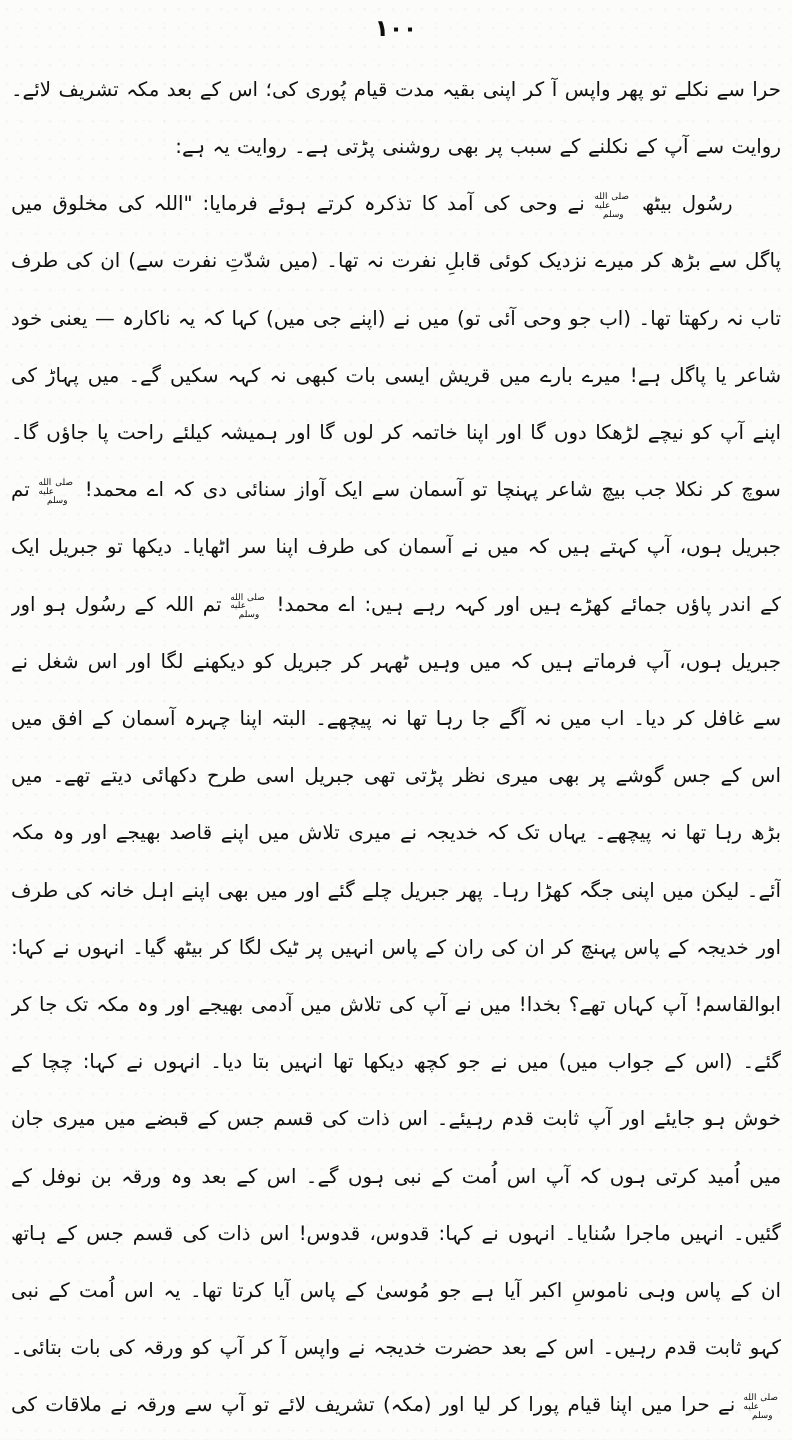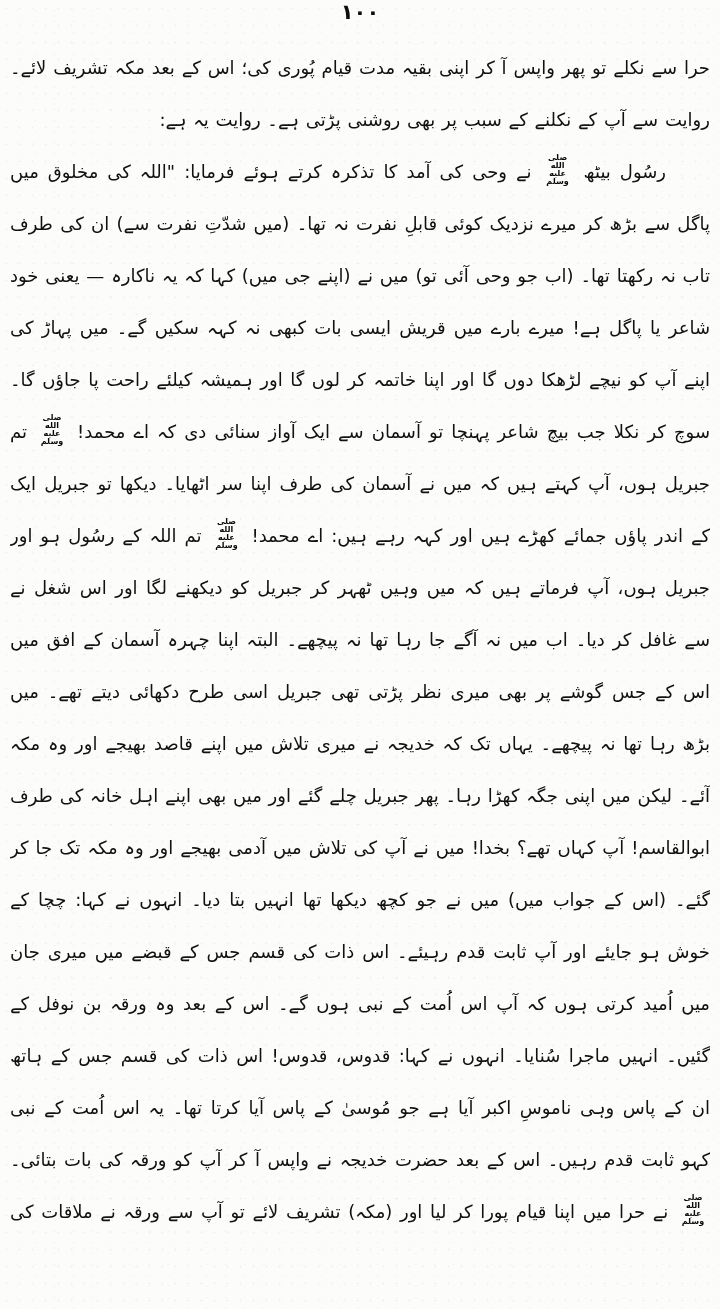--- a/index.html
+++ b/index.html
@@ -16,20 +16,21 @@
     
     background-image: radial-gradient(rgba(60,60,55,0.045) 1px, transparent 1.2px),
                       radial-gradient(rgba(60,60,55,0.03) 1px, transparent 1.2px);
     background-size: 13px 17px, 19px 11px;
     background-position: 0 0, 7px 5px;
     overflow: hidden;
     font-family: "DejaVu Sans", sans-serif;
     color: #111;
   }
   .page-number {
+    padding-top: 14px;
     height: 40px;
     text-align: center;
     font-size: 21px;
     font-weight: bold;
     letter-spacing: 1px;
     color: #0d0d0d;
   }
   .text-block {
     padding: 2px 10px 0 10px;
     direction: rtl;
@@ -50,22 +51,22 @@
   }
   .line.indent {
     padding-right: 44px;
   }
   
   .pbuh {
     display: inline-block;
     width: 34px;
     font-size: 8px;
     line-height: 8px;
-    font-weight: bold;
-    text-align: center;
+    font-weight: normal;
+    text-align: left;
     vertical-align: -6px;
     white-space: normal;
     text-align-last: center;
     color: #0a0a0a;
   }
 </style>
 </head>
 <body>
 
 <div class="page">
@@ -79,20 +80,21 @@
       <div class="line"><span>شاعر یا پاگل ہے! میرے بارے میں قریش ایسی بات کبھی نہ کہہ سکیں گے۔ میں پہاڑ کی چوٹی پر جا رہا ہوں وہاں سے</span></div>
       <div class="line"><span>اپنے آپ کو نیچے لڑھکا دوں گا اور اپنا خاتمہ کر لوں گا اور ہمیشہ کیلئے راحت پا جاؤں گا۔ آپ فرماتے ہیں کہ میں یہی</span></div>
       <div class="line"><span>سوچ کر نکلا جب بیچ شاعر پہنچا تو آسمان سے ایک آواز سنائی دی کہ اے محمد!</span> <span class="pbuh">صلى الله عليه وسلم</span> <span>تم اللہ کے رسول ہو اور میں</span></div>
       <div class="line"><span>جبریل ہوں، آپ کہتے ہیں کہ میں نے آسمان کی طرف اپنا سر اٹھایا۔ دیکھا تو جبریل ایک آدمی کی شکل میں اُفق</span></div>
       <div class="line"><span>کے اندر پاؤں جمائے کھڑے ہیں اور کہہ رہے ہیں: اے محمد!</span> <span class="pbuh">صلى الله عليه وسلم</span> <span>تم اللہ کے رسُول ہو اور میں</span></div>
       <div class="line"><span>جبریل ہوں، آپ فرماتے ہیں کہ میں وہیں ٹھہر کر جبریل کو دیکھنے لگا اور اس شغل نے مجھے میرے ارادے</span></div>
       <div class="line"><span>سے غافل کر دیا۔ اب میں نہ آگے جا رہا تھا نہ پیچھے۔ البتہ اپنا چہرہ آسمان کے افق میں گھما رہا تھا اور</span></div>
       <div class="line"><span>اس کے جس گوشے پر بھی میری نظر پڑتی تھی جبریل اسی طرح دکھائی دیتے تھے۔ میں مسلسل کھڑا رہا۔ نہ آگے</span></div>
       <div class="line"><span>بڑھ رہا تھا نہ پیچھے۔ یہاں تک کہ خدیجہ نے میری تلاش میں اپنے قاصد بھیجے اور وہ مکہ تک جا کر پلٹ</span></div>
       <div class="line"><span>آئے۔ لیکن میں اپنی جگہ کھڑا رہا۔ پھر جبریل چلے گئے اور میں بھی اپنے اہل خانہ کی طرف پلٹ آیا</span></div>
+      <div class="line"><span>اور خدیجہ کے پاس پہنچ کر ان کی ران کے پاس انہیں پر ٹیک لگا کر بیٹھ گیا۔ انہوں نے کہا:</span></div>
       <div class="line"><span>ابوالقاسم! آپ کہاں تھے؟ بخدا! میں نے آپ کی تلاش میں آدمی بھیجے اور وہ مکہ تک جا کر واپس آ</span></div>
       <div class="line"><span>گئے۔ (اس کے جواب میں) میں نے جو کچھ دیکھا تھا انہیں بتا دیا۔ انہوں نے کہا: چچا کے بیٹے! آپ</span></div>
       <div class="line"><span>خوش ہو جایئے اور آپ ثابت قدم رہیئے۔ اس ذات کی قسم جس کے قبضے میں میری جان ہے،</span></div>
       <div class="line"><span>میں اُمید کرتی ہوں کہ آپ اس اُمت کے نبی ہوں گے۔ اس کے بعد وہ ورقہ بن نوفل کے پاس</span></div>
       <div class="line"><span>گئیں۔ انہیں ماجرا سُنایا۔ انہوں نے کہا: قدوس، قدوس! اس ذات کی قسم جس کے ہاتھ میں ورقہ کی جان ہے،</span></div>
       <div class="line"><span>ان کے پاس وہی ناموسِ اکبر آیا ہے جو مُوسیٰ کے پاس آیا کرتا تھا۔ یہ اس اُمت کے نبی ہیں۔ ان سے</span></div>
       <div class="line"><span>کہو ثابت قدم رہیں۔ اس کے بعد حضرت خدیجہ نے واپس آ کر آپ کو ورقہ کی بات بتائی۔ پھر جب رسُول اللہ</span></div>
       <div class="line"><span class="pbuh">صلى الله عليه وسلم</span> <span>نے حرا میں اپنا قیام پورا کر لیا اور (مکہ) تشریف لائے تو آپ سے ورقہ نے ملاقات کی اور</span></div>
     </div>
 </div>

